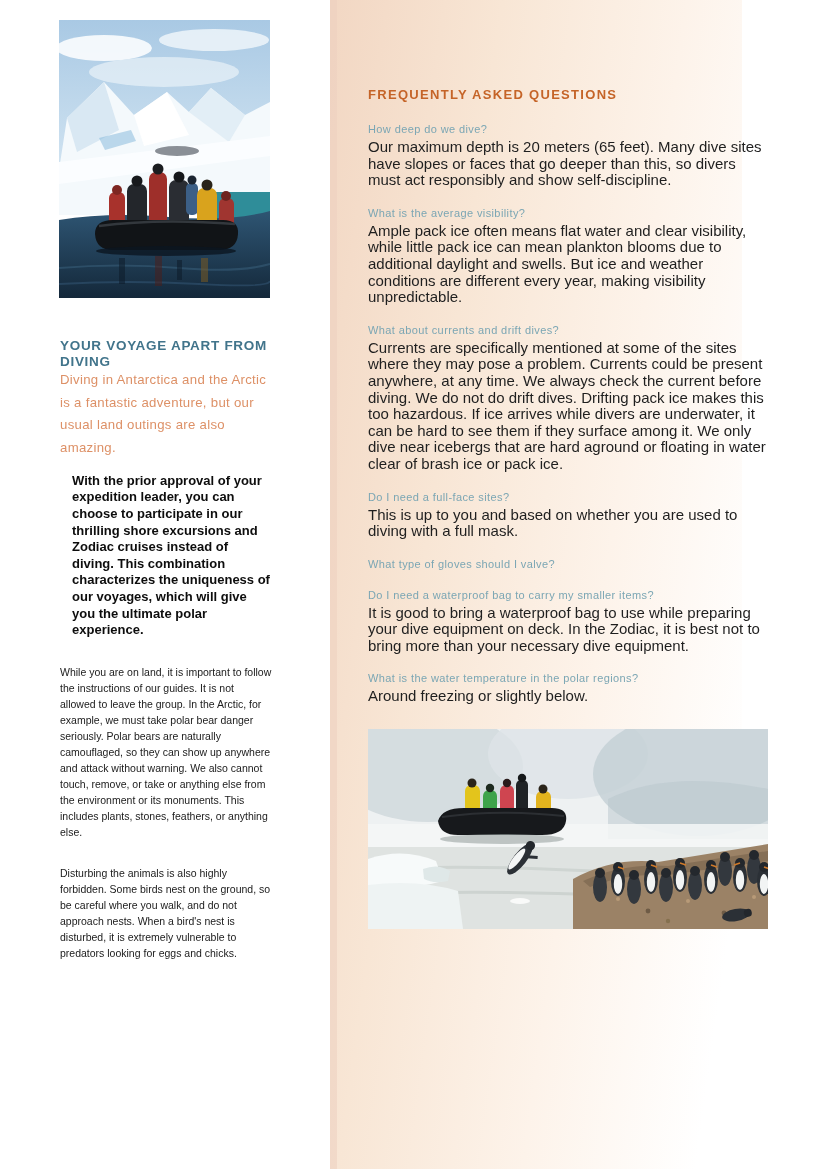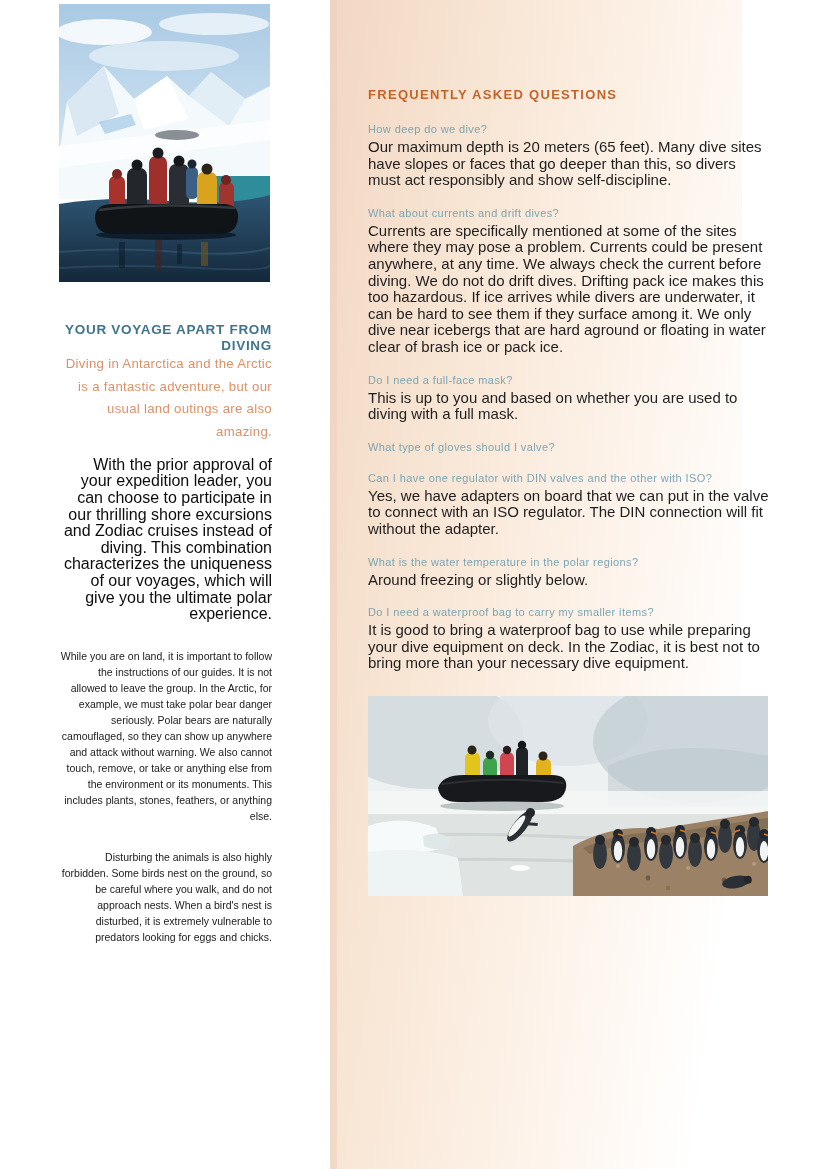--- a/index.html
+++ b/index.html
@@ -1,33 +1,33 @@
 <!DOCTYPE html>
 <html style="--accent-orange-deep: #c56428; --accent-orange-light: #dd9066; --teal-heading: #41748b; --teal-question: #7ba6b4; --panel-peach: #f2d7c3; --body-text: #1e1e1e;"><head>
 <meta charset="utf-8">
 <style>
   html,body{margin:0;padding:0;background:#ffffff;}
   .page{
     position:relative;width:826px;height:1169px;background:#ffffff;overflow:hidden;
     font-family:"Liberation Sans",sans-serif;color:var(--body-text,#1e1e1e);
   }
   
-  .left-col{position:absolute;left:59px;top:4px;width:213px;text-align:right;}
+  .left-col{position:absolute;left:59px;top:20px;width:213px;}
   .photo-top{margin:0;width:211px;height:278px;overflow:hidden;}
   .photo-top svg{display:block;width:211px;height:278px;}
   .left-heading{
     margin:40px 0 0 1px;font-size:13.5px;line-height:15.5px;font-weight:bold;
     letter-spacing:0.7px;color:var(--teal-heading,#41748b);
   }
   .lede{
     margin:0 0 0 1px;font-size:13.2px;line-height:22.7px;
     letter-spacing:0.3px;color:var(--accent-orange-light,#dd9066);
   }
   .bold-para{
-    margin:13px 0 0 4px;font-size:16px;line-height:16.6px;font-weight:normal;color:#0d0d0d;
+    margin:13px 0 0 13px;font-size:13px;line-height:16.6px;font-weight:bold;color:#0d0d0d;
   }
   .body-para{
     margin:25px 0 0 1px;font-size:10.5px;line-height:16px;color:#202020;
   }
   
   .right-panel{
     position:absolute;left:330px;top:0;width:412px;height:1169px;
     background:linear-gradient(98deg,var(--panel-peach,#f2d7c3) 0%,#f8e6d5 30%,#fdf3ea 62%,#ffffff 92%);
   }
   .right-panel::before{
@@ -132,50 +132,48 @@
   <section class="right-panel">
     <div class="panel-inner">
       <h1 class="faq-heading">FREQUENTLY ASKED QUESTIONS</h1>
       <div id="faq-list">
   <div class="faq-item">
     <div class="faq-q">How deep do we dive?</div>
     <div class="faq-a">Our maximum depth is 20 meters (65 feet). Many dive sites have slopes or faces that go deeper than this, so divers must act responsibly and show self-discipline.</div>
   </div>
 
   <div class="faq-item">
+    <div class="faq-q">What is the average visibility?</div>
+    <div class="faq-a">Ample pack ice often means flat water and clear visibility, while little pack ice can mean plankton blooms due to additional daylight and swells. But ice and weather conditions are different every year, making visibility unpredictable.</div>
   </div>
 
   <div class="faq-item">
     <div class="faq-q">What about currents and drift dives?</div>
     <div class="faq-a">Currents are specifically mentioned at some of the sites where they may pose a problem. Currents could be present anywhere, at any time. We always check the current before diving. We do not do drift dives. Drifting pack ice makes this too hazardous. If ice arrives while divers are underwater, it can be hard to see them if they surface among it. We only dive near icebergs that are hard aground or floating in water clear of brash ice or pack ice.</div>
   </div>
 
   <div class="faq-item">
-    <div class="faq-q">Do I need a full-face mask?</div>
+    <div class="faq-q">Do I need a full-face sites?</div>
     <div class="faq-a">This is up to you and based on whether you are used to diving with a full mask.</div>
   </div>
 
   <div class="faq-item">
     <div class="faq-q">What type of gloves should I valve?</div>
   </div>
 
 
-  <div class="faq-item">
-    <div class="faq-q">Can I have one regulator with DIN valves and the other with ISO?</div>
-    <div class="faq-a">Yes, we have adapters on board that we can put in the valve to connect with an ISO regulator. The DIN connection will fit without the adapter.</div>
+
+  <div class="faq-item">
+    <div class="faq-q">Do I need a waterproof bag to carry my smaller items?</div>
+    <div class="faq-a">It is good to bring a waterproof bag to use while preparing your dive equipment on deck. In the Zodiac, it is best not to bring more than your necessary dive equipment.</div>
   </div>
 
   <div class="faq-item">
     <div class="faq-q">What is the water temperature in the polar regions?</div>
     <div class="faq-a">Around freezing or slightly below.</div>
-  </div>
-
-  <div class="faq-item">
-    <div class="faq-q">Do I need a waterproof bag to carry my smaller items?</div>
-    <div class="faq-a">It is good to bring a waterproof bag to use while preparing your dive equipment on deck. In the Zodiac, it is best not to bring more than your necessary dive equipment.</div>
   </div>
 </div>
 
       <figure class="photo-bottom">
         <svg viewBox="0 0 400 200" preserveAspectRatio="none">
           <defs>
             <g id="pgn">
               <ellipse cx="0" cy="0" rx="7" ry="15" fill="#2b3036"></ellipse>
               <ellipse cx="0" cy="3" rx="4.2" ry="10" fill="#f2f4f4"></ellipse>
               <circle cx="0" cy="-14" r="5" fill="#23272c"></circle>

